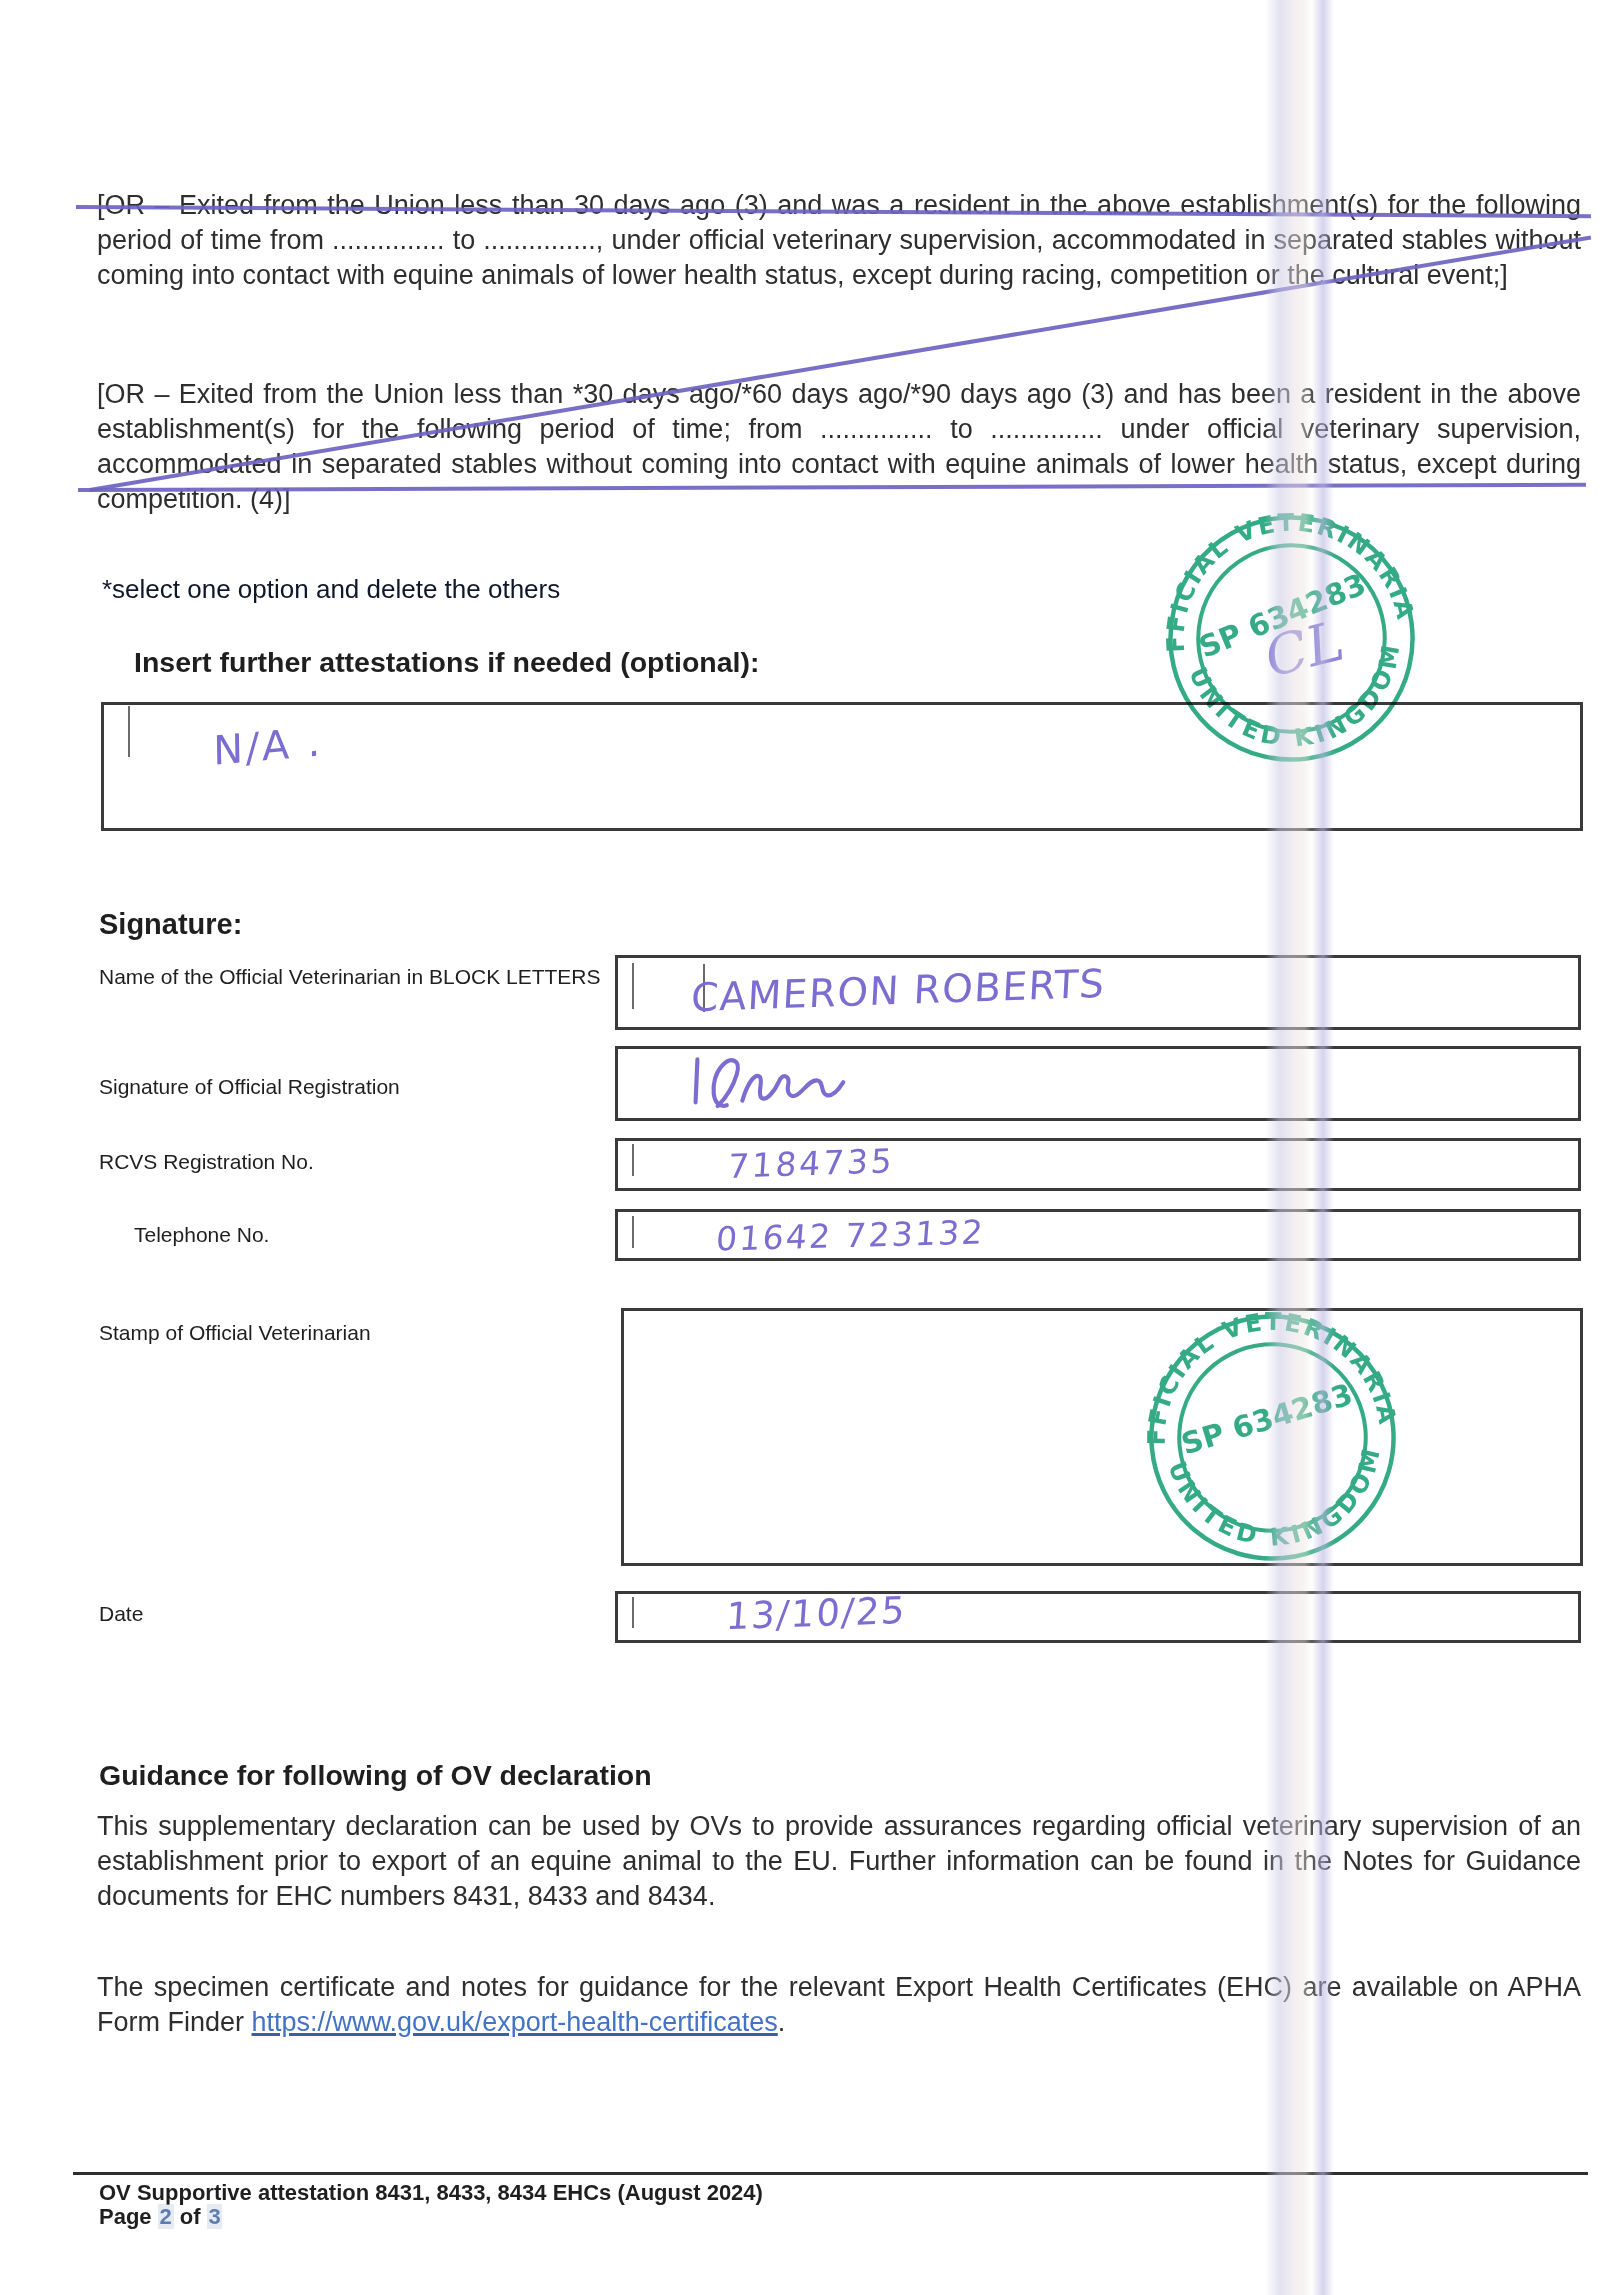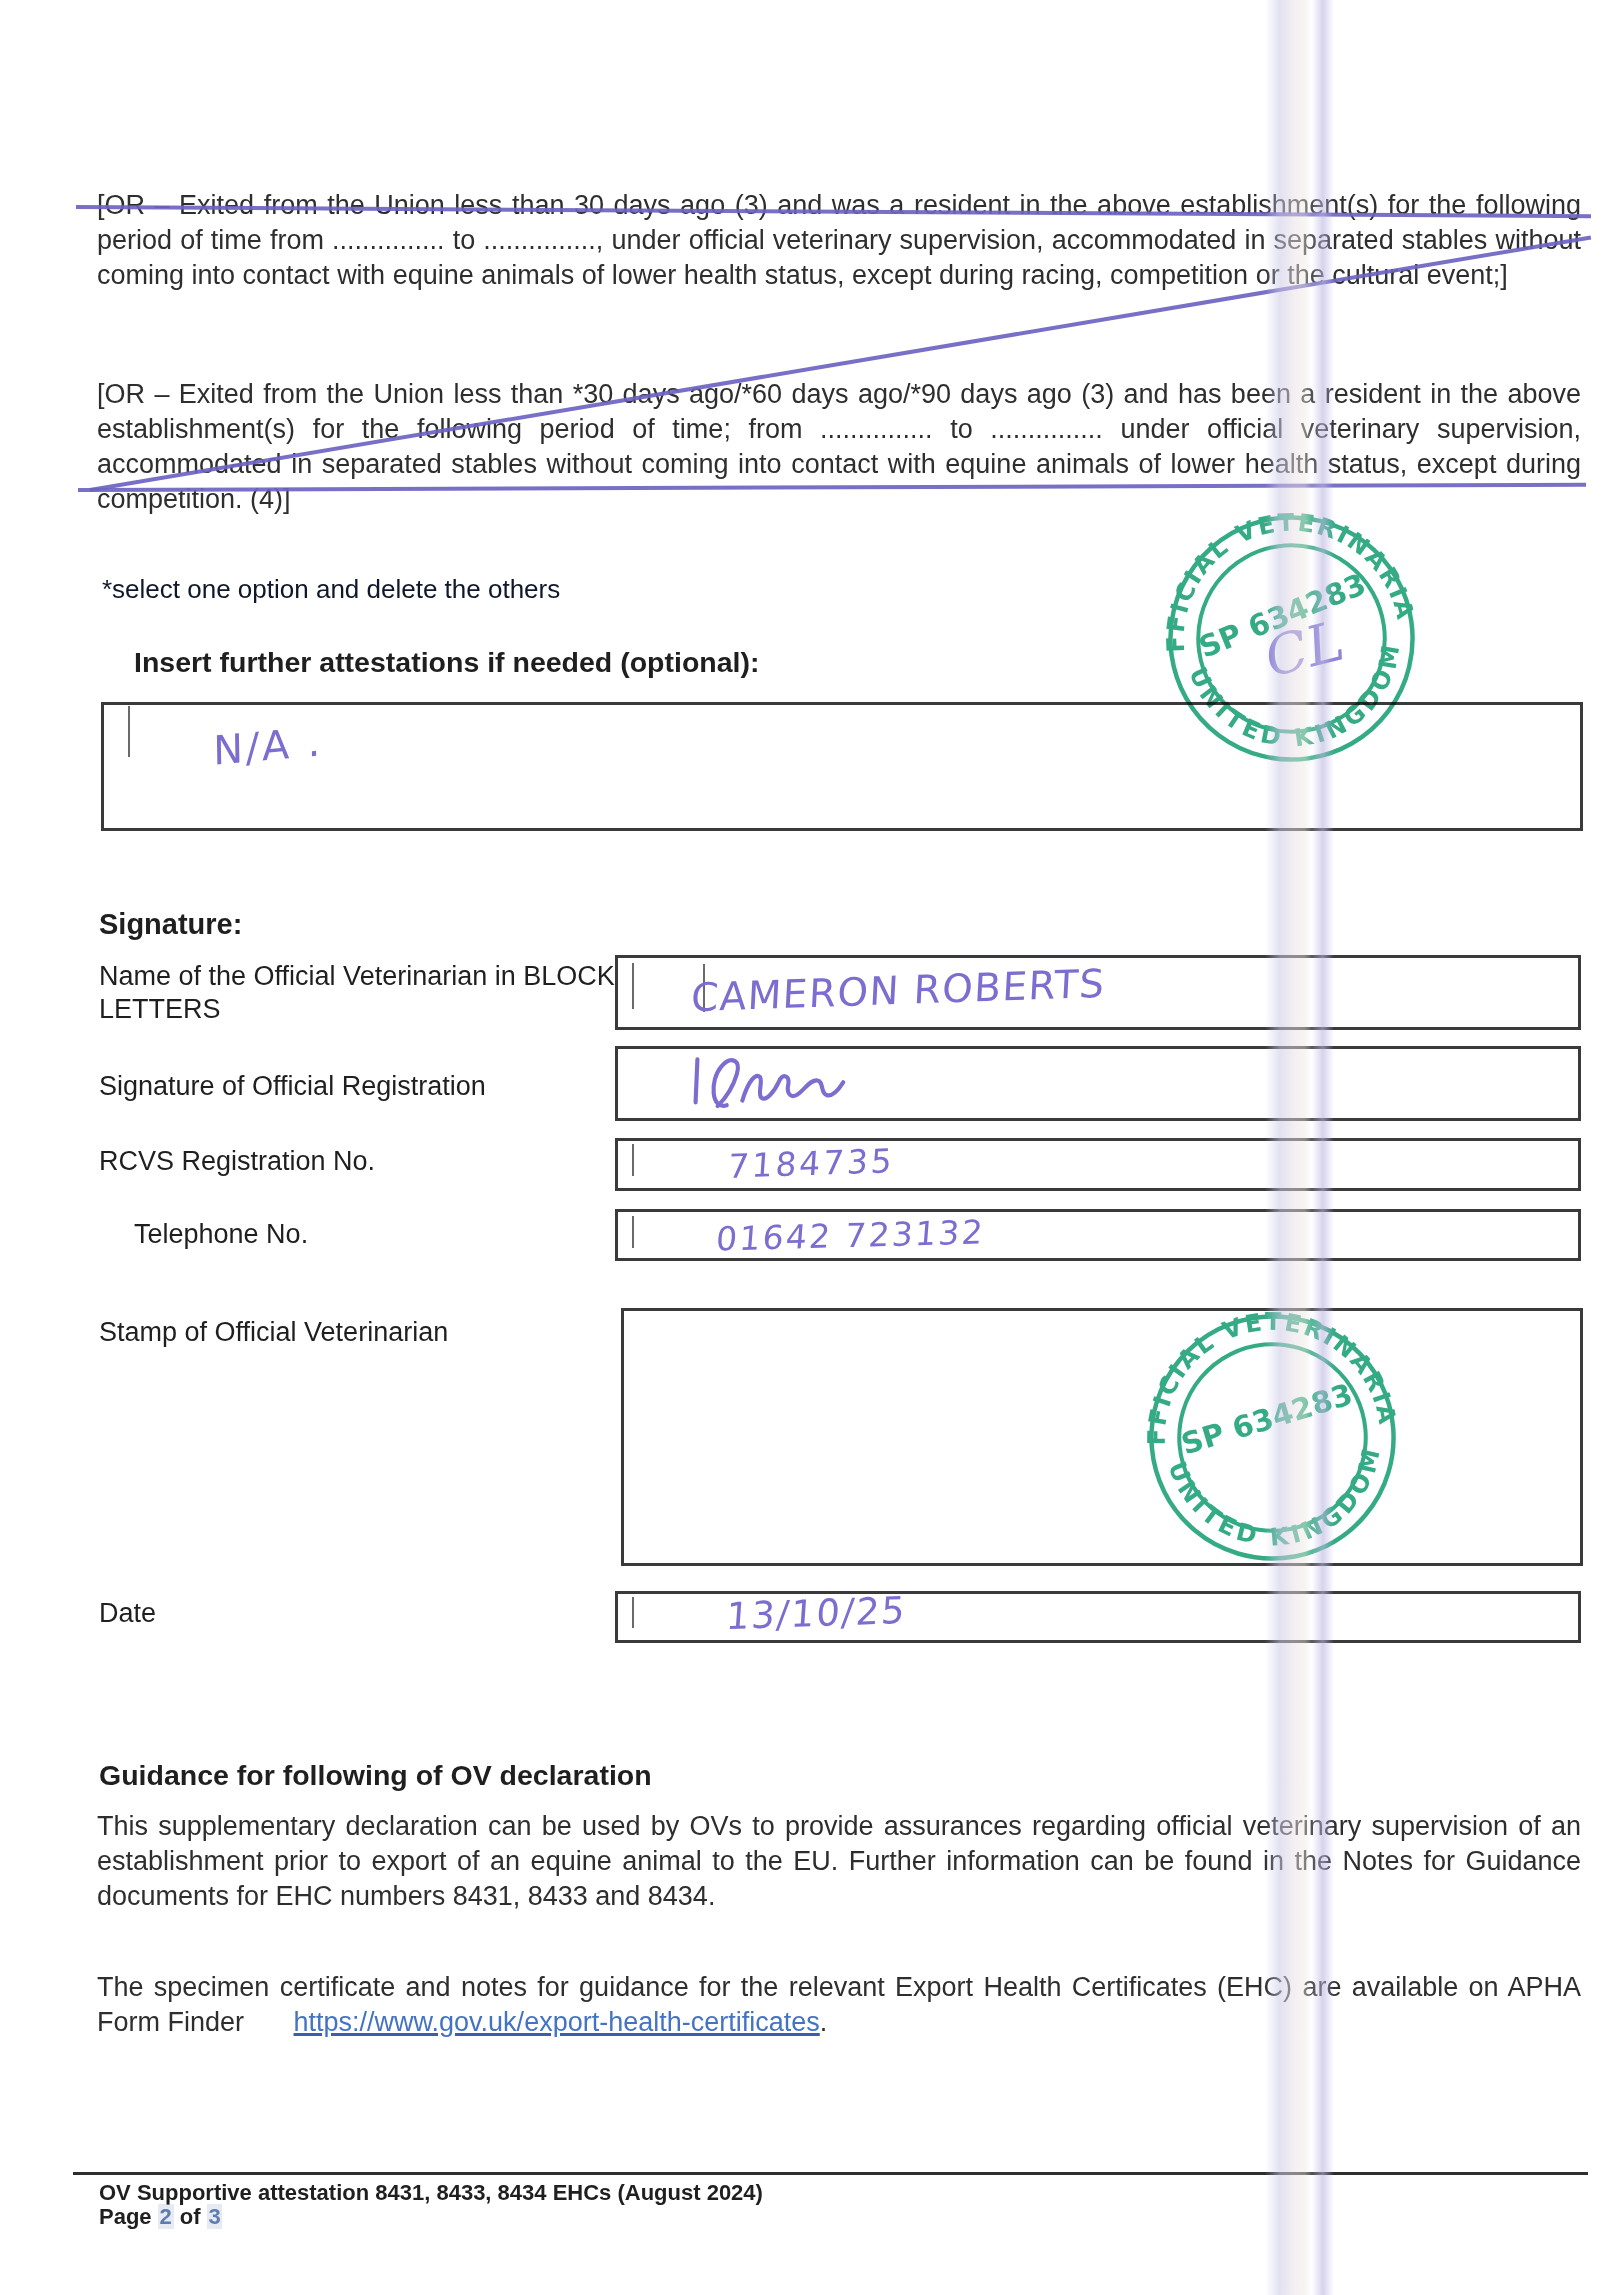--- a/index.html
+++ b/index.html
@@ -4,21 +4,21 @@
 <style>
   html,body{margin:0;padding:0;background:#ffffff;}
   .page{position:relative;width:1624px;height:2295px;background:#ffffff;overflow:hidden;
         font-family:"Liberation Sans", sans-serif;color:#2a2a2a;}
 
   
   .para{position:absolute;left:97px;width:1484px;font-size:27px;line-height:35px;
         text-align:justify;color:#2e2e2e;}
   .note{position:absolute;left:102px;font-size:26px;color:#0f172a;}
   .h-bold{position:absolute;font-weight:bold;color:#1f1f1f;font-size:28.5px;}
-  .label{position:absolute;left:99px;font-size:27px;color:#1f1f1f;width:542px;line-height:33px;}
+  .label{position:absolute;left:99px;font-size:21px;color:#1f1f1f;width:542px;line-height:33px;}
 
   
   .fbox{position:absolute;border:3.2px solid #3a3a3a;background:transparent;}
   .tick{position:absolute;width:1.8px;background:#6a6a6a;}
 
   
   .ink{position:absolute;color:#7b6ed0;font-family:"DejaVu Sans", sans-serif;white-space:nowrap;}
   .strike{position:absolute;height:4.1px;background:#6c63c1;opacity:.92;transform-origin:left center;z-index:6;}
 
   
@@ -29,21 +29,21 @@
     background:linear-gradient(90deg,
       rgba(220,220,236,0) 0%,
       rgba(201,201,228,0.55) 22%,
       rgba(233,222,229,0.50) 42%,
       rgba(236,233,226,0.45) 58%,
       rgba(255,255,255,0.15) 68%,
       rgba(186,182,224,0.60) 84%,
       rgba(220,220,236,0) 100%);}
 
   
-  .doclink{color:#4472c4;text-decoration:underline;text-decoration-color:#3a5fa8;text-decoration-thickness:2.8px;cursor:pointer;margin-left:42px;}
+  .doclink{color:#4472c4;text-decoration:underline;text-decoration-color:#3a5fa8;text-decoration-thickness:2.8px;cursor:pointer;}
 
   
   .footer-line{position:absolute;left:99px;font-size:22px;font-weight:bold;color:#1f1f1f;}
   .pagenum{color:#5f7cb0;background:rgba(200,210,228,0.45);padding:0 1.8px;}
   .rule{position:absolute;background:#2e2e2e;}
 </style>
 </head>
 <body>
 
 <div class="page">

